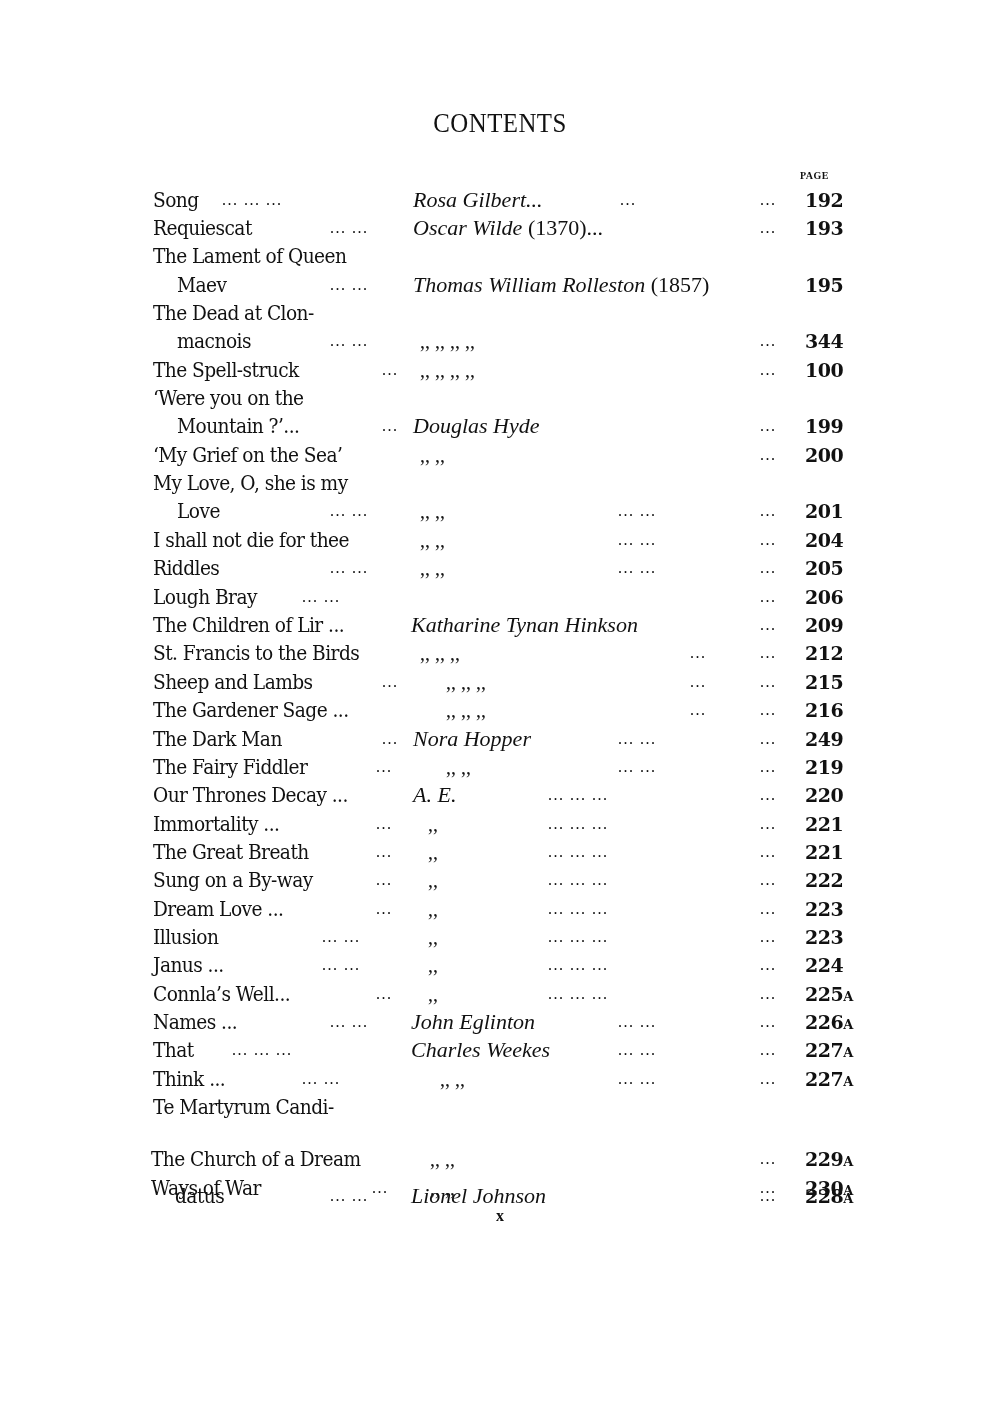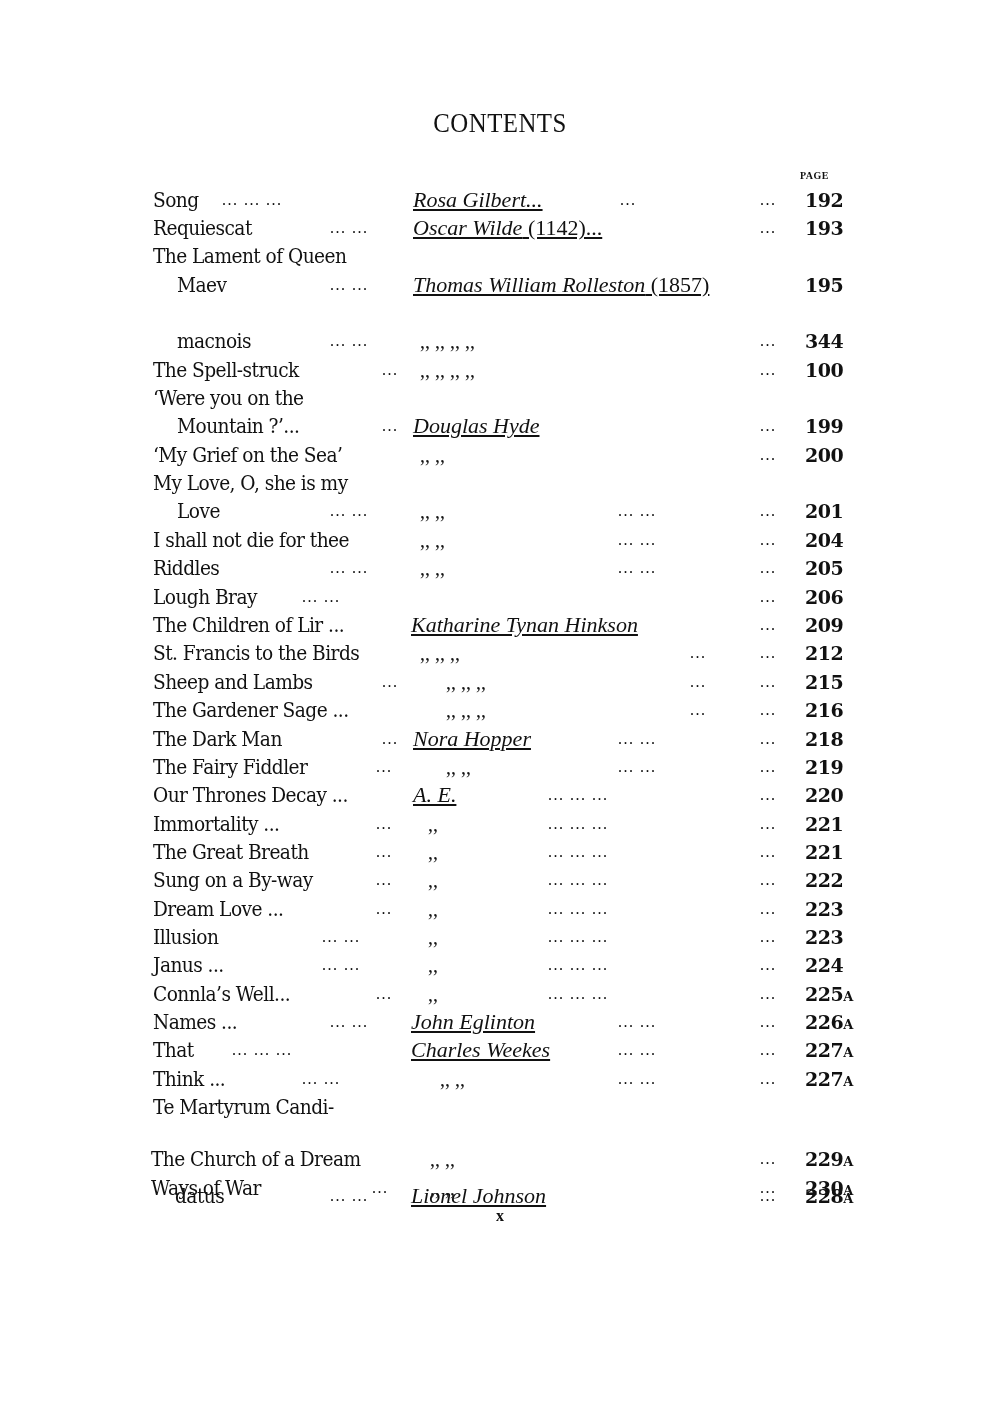--- a/index.html
+++ b/index.html
@@ -60,21 +60,20 @@
       font-family: "DejaVu Serif", serif;
       font-size: 20px;
       letter-spacing: -0.6px;
       transform: scaleX(0.93);
       transform-origin: left center;
     }
     .author {
       font-family: "Liberation Serif", serif;
       font-style: italic;
       font-size: 22px;
-      text-decoration: underline;
     }
     .author .plain {
       font-style: normal;
     }
     .ditto {
       font-family: "Liberation Serif", serif;
       font-size: 20px;
     }
     .dots {
       font-family: "Liberation Serif", serif;
@@ -114,36 +113,39 @@
     <span class="dots" style="left:222px">...      ...      ...</span>
     <span class="author" style="left:413px">Rosa Gilbert...</span>
     <span class="dots" style="left:620px">...</span>
     <span class="dots" style="left:760px">...</span>
     <span class="pg" style="left:805px"><span>192</span><span class="suffix"></span></span>
   </div>
 
   <div class="line" style="top:214px">
     <span class="title" style="left:153px">Requiescat</span>
     <span class="dots" style="left:330px">...      ...</span>
-    <span class="author" style="left:413px"><span>Oscar Wilde</span><span class="plain"> (1142)...</span></span>
+    <span class="author" style="left:413px"><span>Oscar Wilde</span><span class="plain"> (1370)...</span></span>
     <span class="dots" style="left:760px">...</span>
     <span class="pg" style="left:805px"><span>193</span><span class="suffix"></span></span>
   </div>
 
   <div class="line" style="top:242px">
     <span class="title" style="left:153px">The  Lament  of  Queen</span>
   </div>
 
   <div class="line" style="top:271px">
     <span class="title" style="left:177px">Maev</span>
     <span class="dots" style="left:330px">...      ...</span>
     <span class="author" style="left:413px"><span>Thomas William Rolleston</span><span class="plain"> (1857)</span></span>
     <span class="pg" style="left:805px"><span>195</span><span class="suffix"></span></span>
   </div>
 
+  <div class="line" style="top:299px">
+    <span class="title" style="left:153px">The   Dead   at   Clon-</span>
+  </div>
 
   <div class="line" style="top:327px">
     <span class="title" style="left:177px">macnois</span>
     <span class="dots" style="left:330px">...      ...</span>
     <span class="ditto" style="left:420px">,,         ,,         ,,         ,,</span>
     <span class="dots" style="left:760px">...</span>
     <span class="pg" style="left:805px"><span>344</span><span class="suffix"></span></span>
   </div>
 
   <div class="line" style="top:356px">
@@ -241,21 +243,21 @@
     <span class="dots" style="left:760px">...</span>
     <span class="pg" style="left:805px"><span>216</span><span class="suffix"></span></span>
   </div>
 
   <div class="line" style="top:725px">
     <span class="title" style="left:153px">The Dark Man</span>
     <span class="dots" style="left:382px">...</span>
     <span class="author" style="left:413px">Nora Hopper</span>
     <span class="dots" style="left:618px">...      ...</span>
     <span class="dots" style="left:760px">...</span>
-    <span class="pg" style="left:805px"><span>218</span><span class="suffix"></span></span>
+    <span class="pg" style="left:805px"><span>249</span><span class="suffix"></span></span>
   </div>
 
   <div class="line" style="top:753px">
     <span class="title" style="left:153px">The Fairy Fiddler</span>
     <span class="dots" style="left:376px">...</span>
     <span class="ditto" style="left:446px">,,       ,,</span>
     <span class="dots" style="left:618px">...      ...</span>
     <span class="dots" style="left:760px">...</span>
     <span class="pg" style="left:805px"><span>219</span><span class="suffix"></span></span>
   </div>

